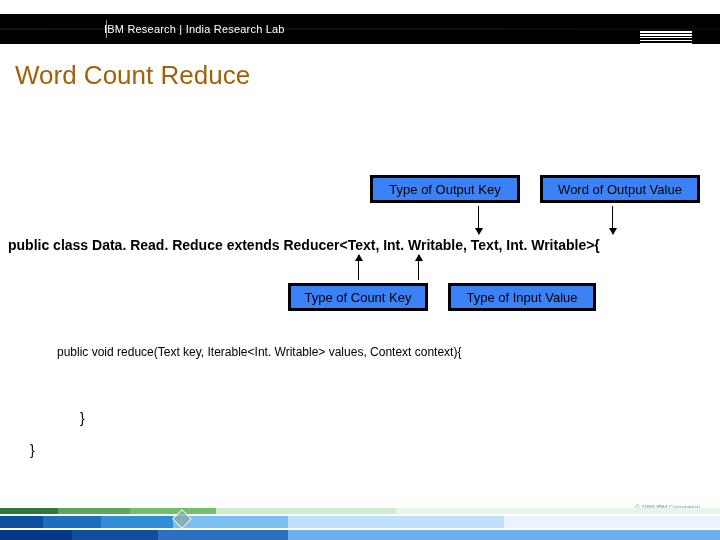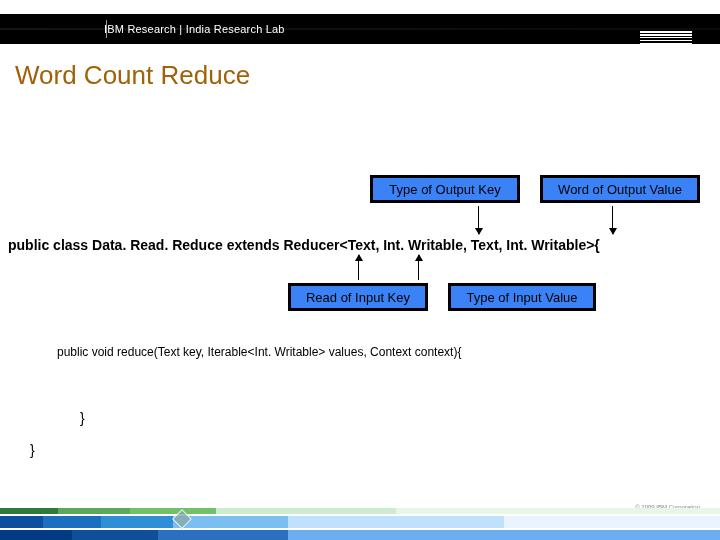--- a/index.html
+++ b/index.html
@@ -84,21 +84,21 @@
 
   <div class="anno anno-outkey">Type of Output Key</div>
   <div class="anno anno-outval">Word of Output Value</div>
   <div class="arrow down arr-ok"></div>
   <div class="arrow down arr-ov"></div>
 
   <div class="code sig bold">public class Data. Read. Reduce extends Reducer&lt;Text, Int. Writable, Text, Int. Writable&gt;{</div>
 
   <div class="arrow up arr-ik"></div>
   <div class="arrow up arr-iv"></div>
-  <div class="anno anno-inkey">Read of Input Key</div>
+  <div class="anno anno-inkey">Type of Count Key</div>
   <div class="anno anno-inval">Type of Input Value</div>
 
   <div class="code meth">public void reduce(Text key, Iterable&lt;Int. Writable&gt; values, Context context){</div>
   <div class="code close1">}</div>
   <div class="code close2">}</div>
 
   <div class="footer">
     <div class="copy">© 2009 IBM Corporation</div>
     <div class="fbar b1"></div>
     <div class="fbar b2"></div>

